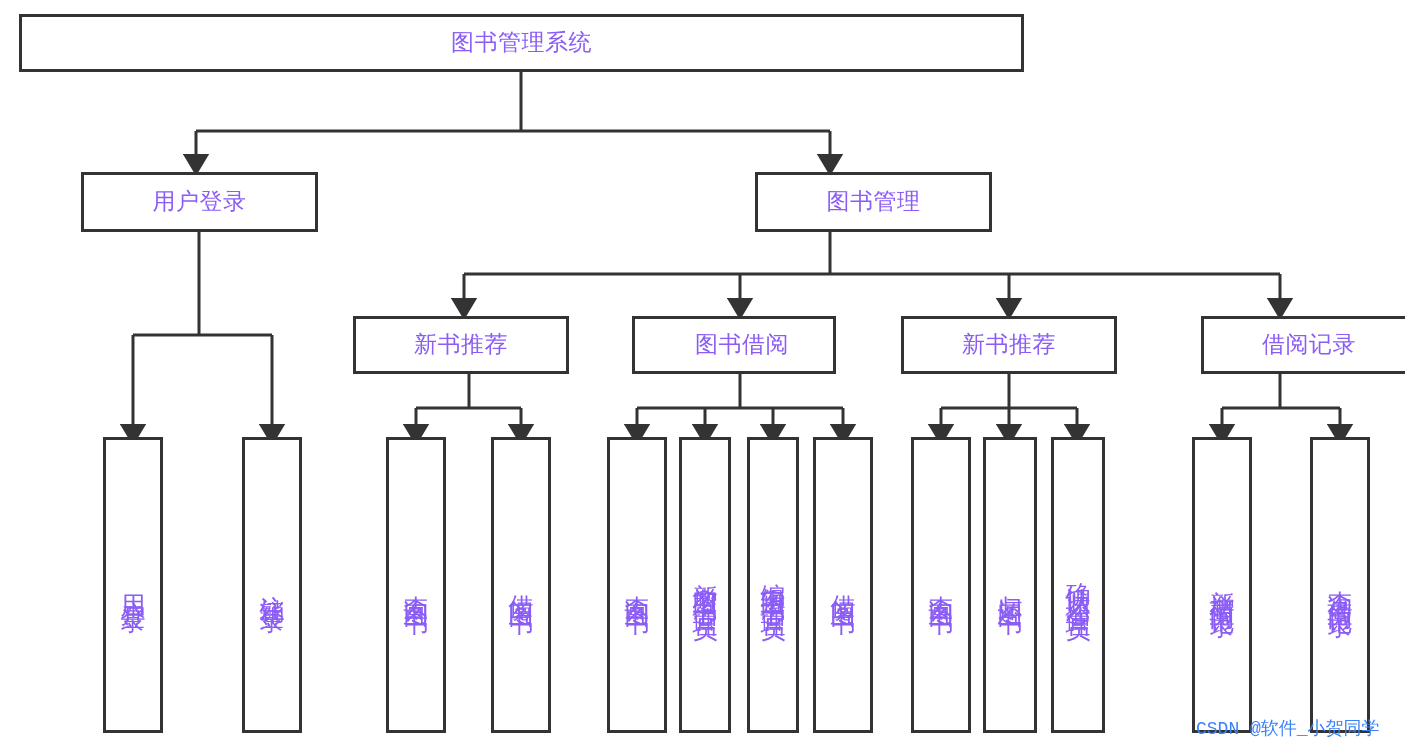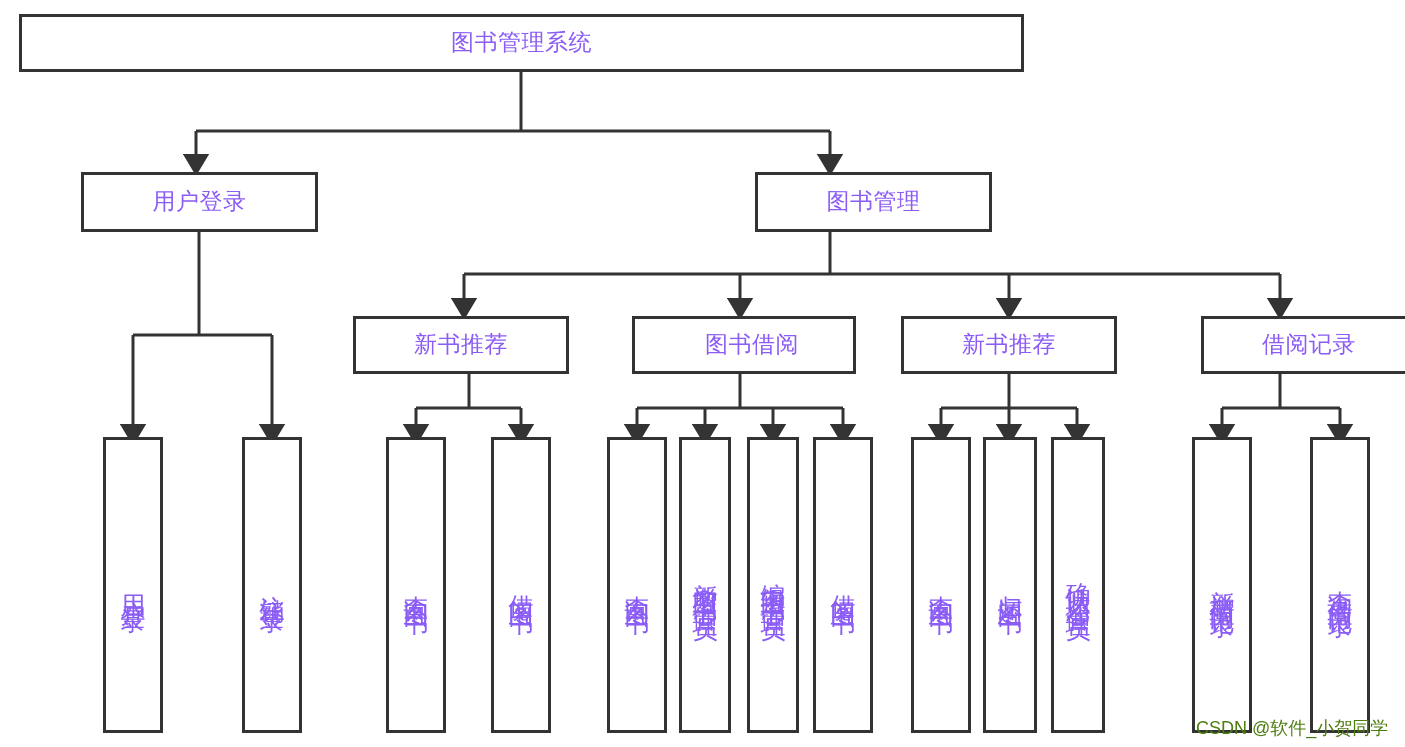--- a/index.html
+++ b/index.html
@@ -57,25 +57,25 @@
   .node.vert .label {
     writing-mode: vertical-rl;
     text-orientation: upright;
     font-size: 25px;
     letter-spacing: 5px;
     line-height: 1;
     white-space: nowrap;
   }
   .watermark {
     position: absolute;
-    color: #4d7c0f;
+    color: #3b82f6;
     font-size: 18px;
     white-space: nowrap;
     z-index: 3;
-    font-family: Liberation Sans, sans-serif;
+    font-family: Liberation Mono, monospace;
   }
 </style>
 </head>
 <body>
 
 <div id="canvas">
 
   <svg id="wires" viewBox="0 0 1405 747" xmlns="http://www.w3.org/2000/svg">
     <defs>
       <marker id="arrow" markerWidth="9" markerHeight="9" refX="1.5" refY="4.5" orient="auto" markerUnits="strokeWidth">
@@ -135,21 +135,21 @@
   </div>
 
   <div class="node horiz" style="left:711px; top:172px; width:237px; height:60px;margin-left:44px;">
     <span class="label">图书管理</span>
   </div>
 
   <div class="node horiz" style="left:353px; top:316px; width:216px; height:58px;">
     <span class="label">新书推荐</span>
   </div>
 
-  <div class="node horiz" style="left:632px; top:316px; width:224px; height:58px;padding-left:16px;">
+  <div class="node horiz" style="left:632px; top:316px; width:204px; height:58px;padding-left:16px;">
     <span class="label">图书借阅</span>
   </div>
 
   <div class="node horiz" style="left:901px; top:316px; width:216px; height:58px;">
     <span class="label">新书推荐</span>
   </div>
 
   <div class="node horiz" style="left:1172px; top:316px; width:216px; height:58px;margin-left:29px;">
     <span class="label">借阅记录</span>
   </div>

